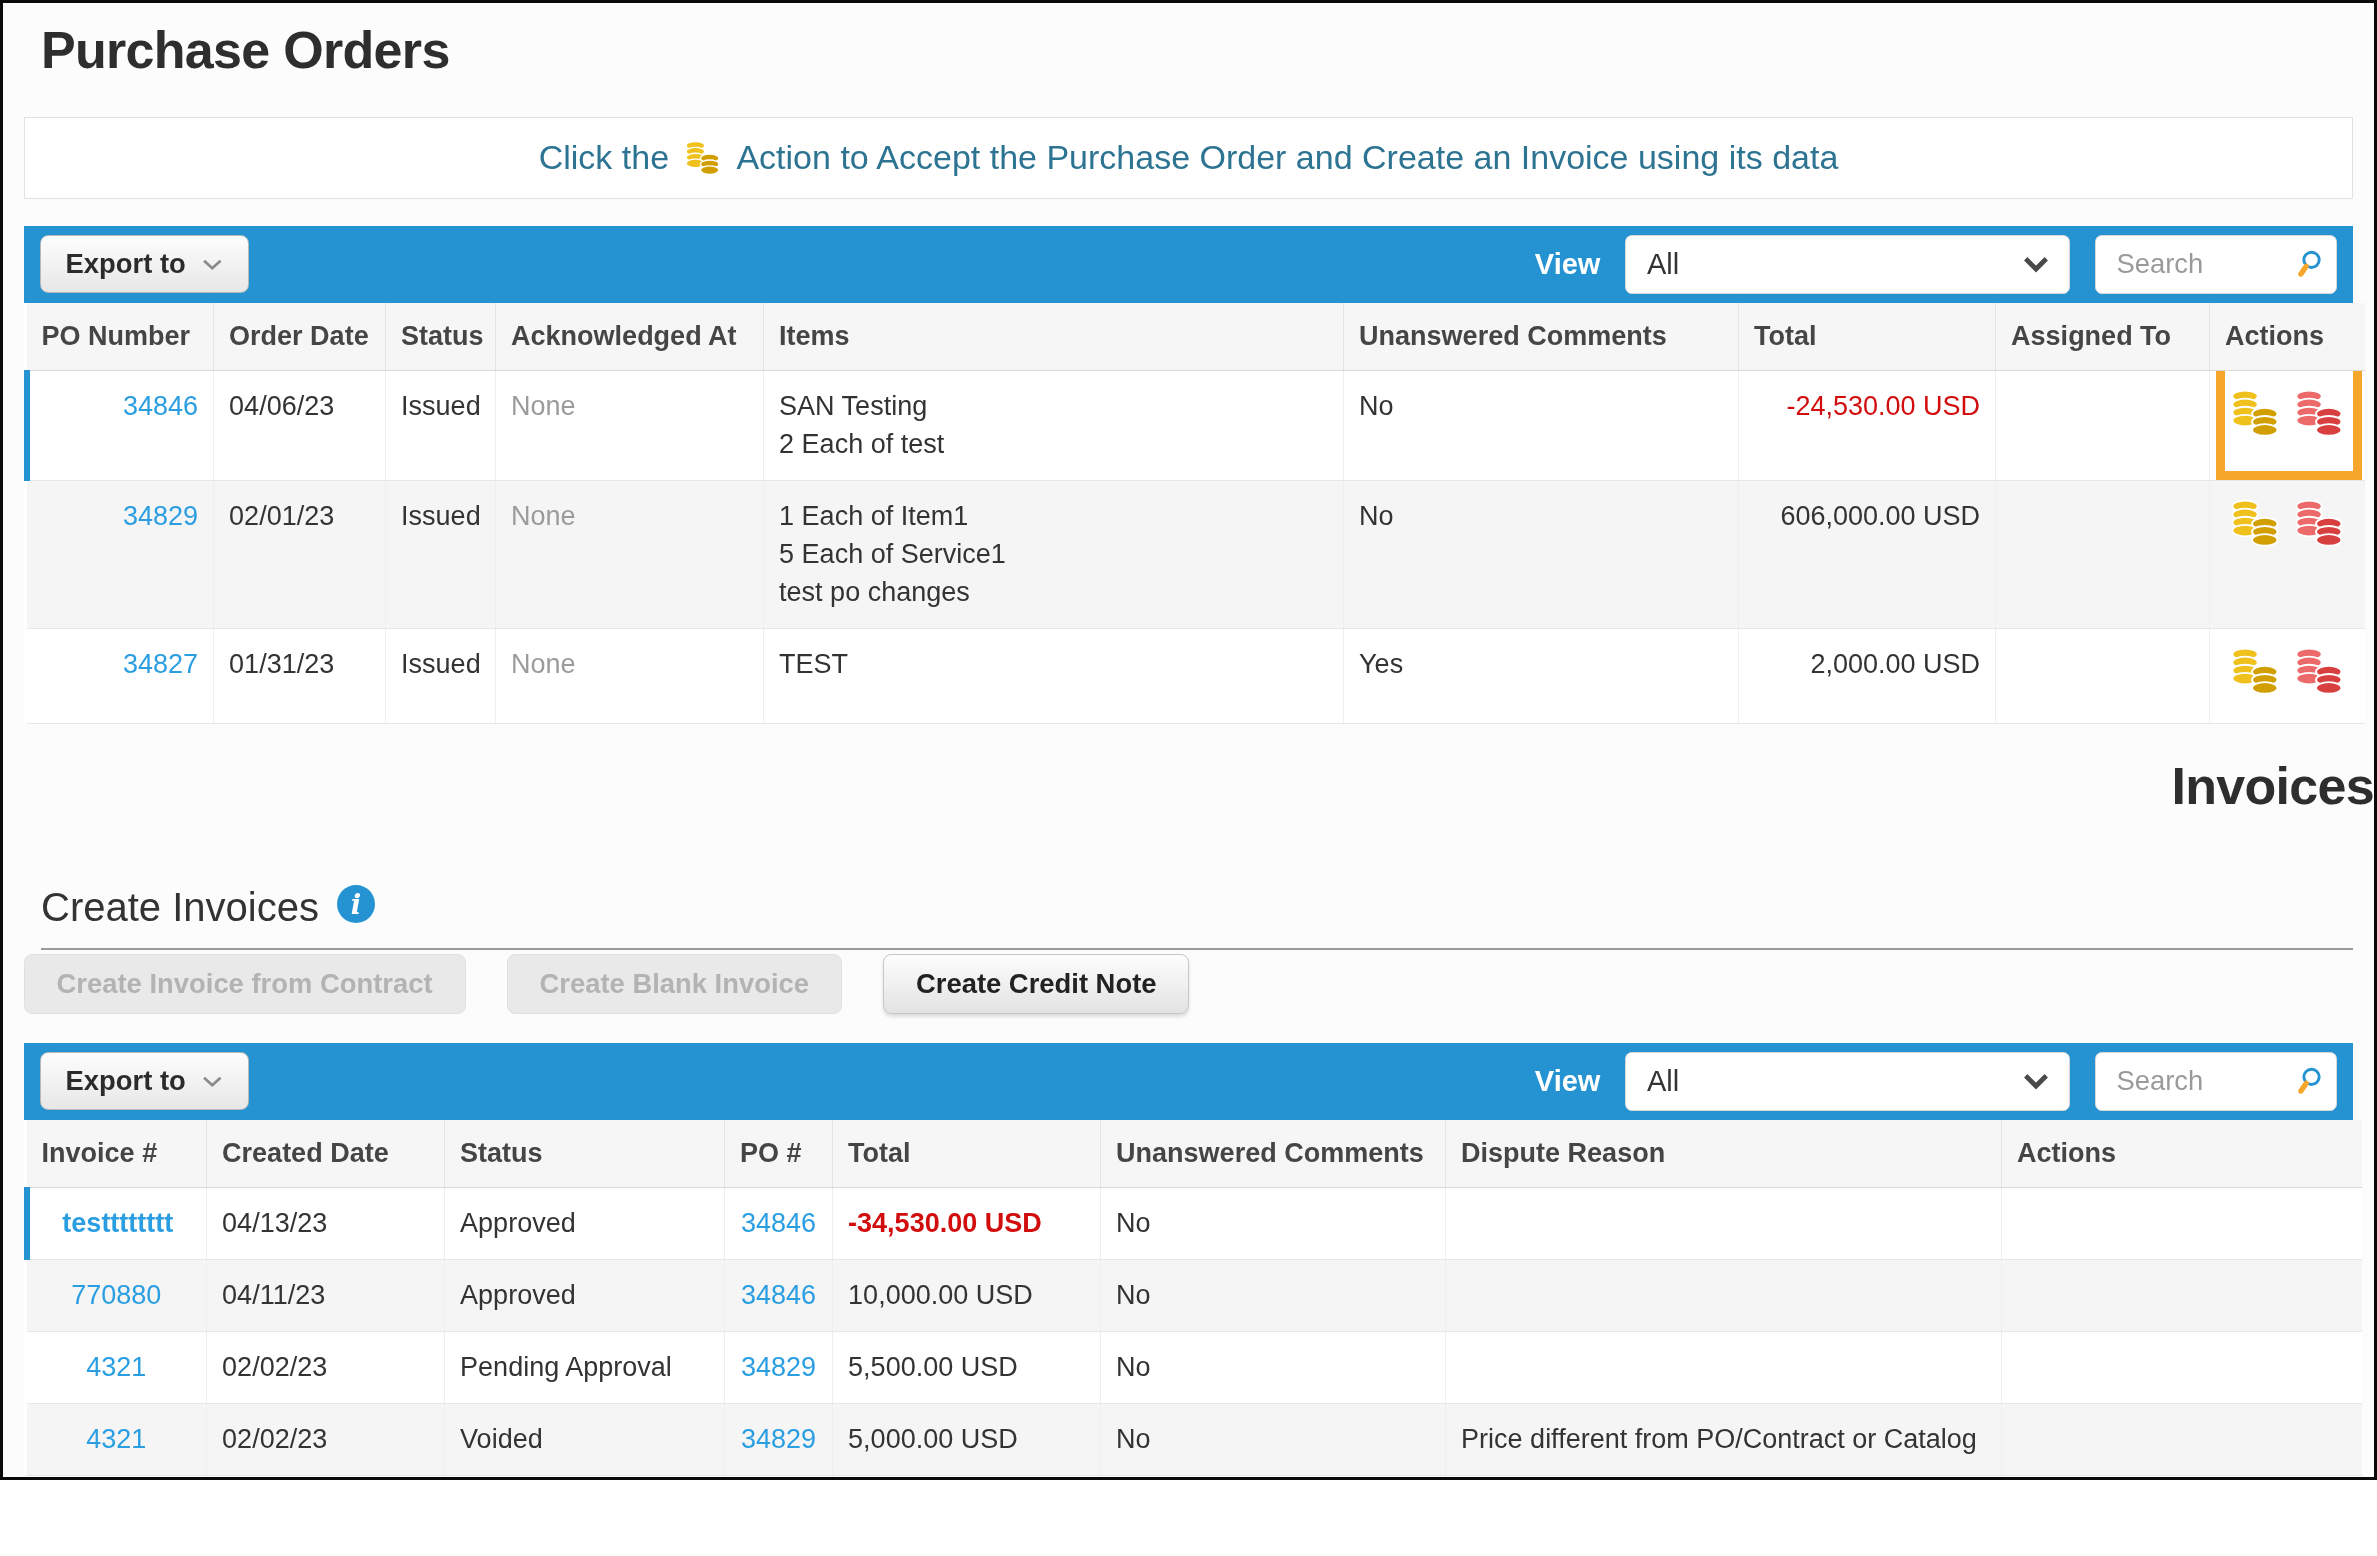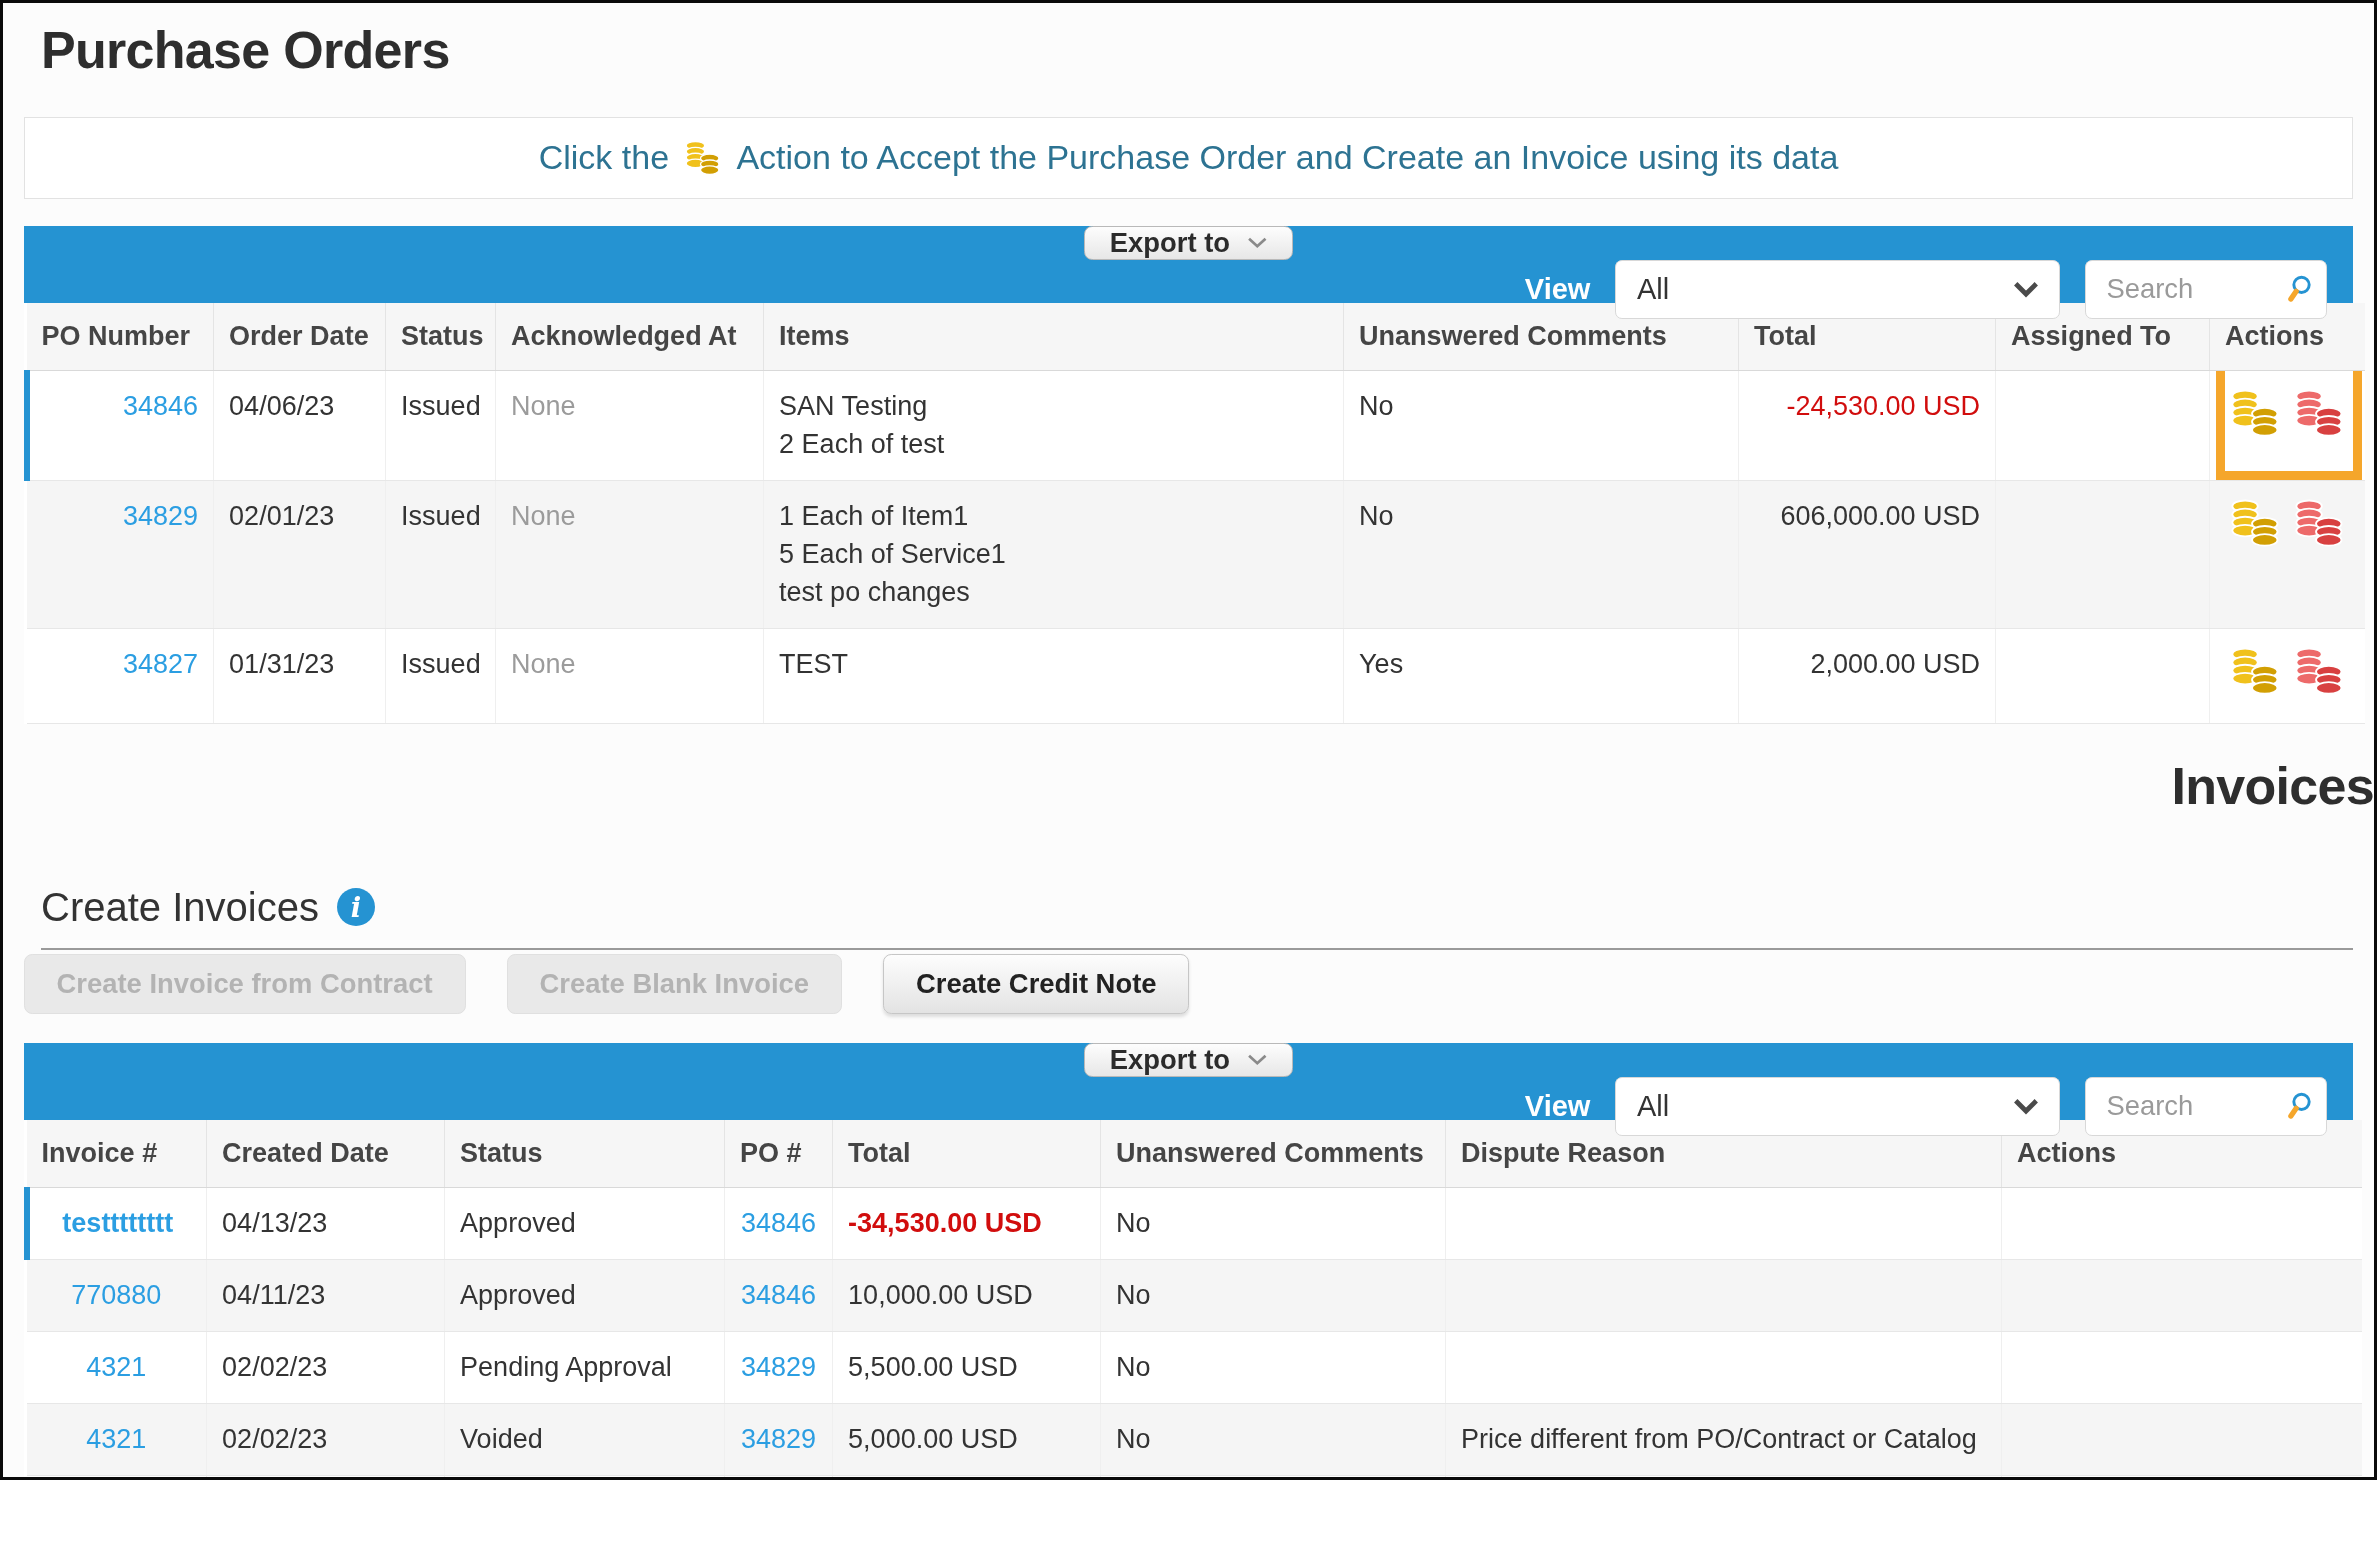--- a/index.html
+++ b/index.html
@@ -8,21 +8,21 @@
   .frame { position:relative; width:2377px; height:1480px; border:3.4px solid #0a0a0a;
            background:#fcfcfc; overflow:hidden; }
 
   .page-title { margin:16.5px 0 0 38px; font-size:52px; font-weight:600; color:#2e2e2e; letter-spacing:-0.7px; }
 
   .banner { margin:37px 20.6px 27.4px 20.6px; height:82px; background:#fff; border:1.4px solid #e2e2e2;
             display:flex; align-items:center; justify-content:center; gap:13.7px;
             font-size:34px; color:var(--banner_teal,#2d7392); }
 
   .section { margin:0 20.6px; }
-  .toolbar { height:77px; background:var(--toolbar_blue,#2593d2); display:flex; align-items:center; padding:0 26px;flex-direction:column; }
+  .toolbar { height:77px; background:var(--toolbar_blue,#2593d2); display:flex; align-items:center; padding:0 16px; }
   .btn-export { height:58px; padding:0 25px; border-radius:8.2px; border:0.7px solid #b9b9b9;
                 background:linear-gradient(#fdfdfd,#e7e7e7); font-size:27.4px; font-weight:bold; color:#2b2b2b;
                 display:flex; align-items:center; gap:16.5px; font-family:inherit; }
   .toolbar-right { margin-left:auto; display:flex; align-items:center; gap:25px; }
   .view-label { color:#fff; font-weight:bold; font-size:29px; }
   .select { width:445px; height:59px; background:#fff; border-radius:6.9px; display:flex; align-items:center;
             padding:0 20.6px; font-size:29px; color:#333; border:0.7px solid #d8d8d8; }
   .select .chev { margin-left:auto; }
   .search-box { width:242px; height:59px; background:#fff; border-radius:6.9px; display:flex; align-items:center;
                 padding:0 11px 0 18px; border:0.7px solid #d8d8d8; }
@@ -45,21 +45,21 @@
   td.actions { text-align:center; position:relative; }
   td.actions .icon-pair { display:inline-flex; gap:9.6px; align-items:flex-start; }
   .hl-box { position:absolute; left:5.5px; right:2.7px; top:-36px; bottom:0;
             border:9.6px solid var(--highlight_orange,#f5a62b); pointer-events:none; }
 
   .coins { width:55px; height:51px; }
   .coins-sm { width:40px; height:37px; }
 
   .invoices-title { margin:32px 0 0 38px; font-size:52px; font-weight:600; color:#2e2e2e; letter-spacing:-0.7px;text-align:right; }
   .create-invoices { margin:69px 0 16px 38px; font-size:40px; font-weight:400; color:#333;
-                     display:flex; align-items:center; gap:18px; }
+                     display:flex; gap:18px; }
   .info-icon { width:38px; height:38px; border-radius:50%; background:var(--toolbar_blue,#2593d2); color:#fff;
                font-family:"DejaVu Serif", serif; font-style:italic; font-weight:bold; font-size:27.4px;
                display:flex; align-items:center; justify-content:center; }
   .rule { border:none; border-top:2.1px solid #9a9a9a; margin:18px 20.6px 4.1px 38px; }
 
   .btn-row { margin:0 20.6px; display:flex; align-items:center; gap:41px; }
   .orange-wrap { display:inline-block; border:9.6px solid var(--highlight_orange,#f5a62b); padding:16.5px 19px; }
   .btn { height:60px; padding:0 32px; border-radius:8.2px; font-size:27.4px; font-weight:bold; font-family:inherit; white-space:nowrap; }
   .btn.on  { background:linear-gradient(#fdfdfd,#e3e3e3); color:#222; border:0.7px solid #c6c6c6; box-shadow:0 2.1px 3.4px rgba(0,0,0,.12); }
   .btn.off { background:#e9e9e9; color:#b3b3b3; border:0.7px solid #e0e0e0; }

